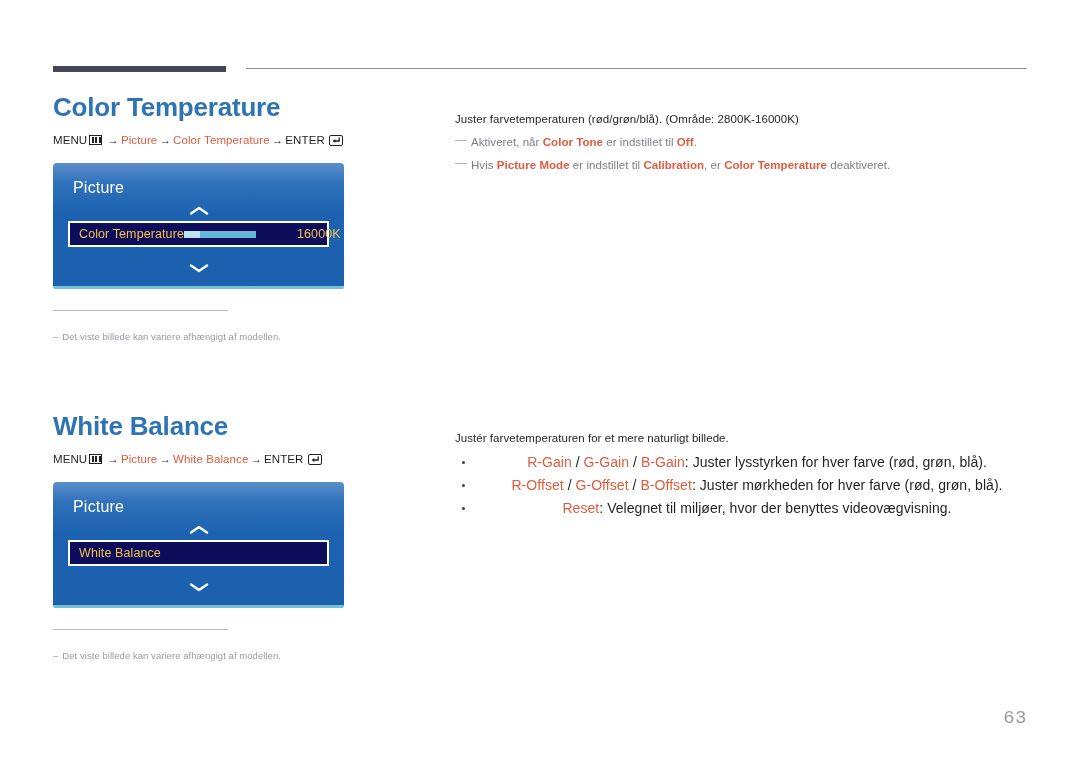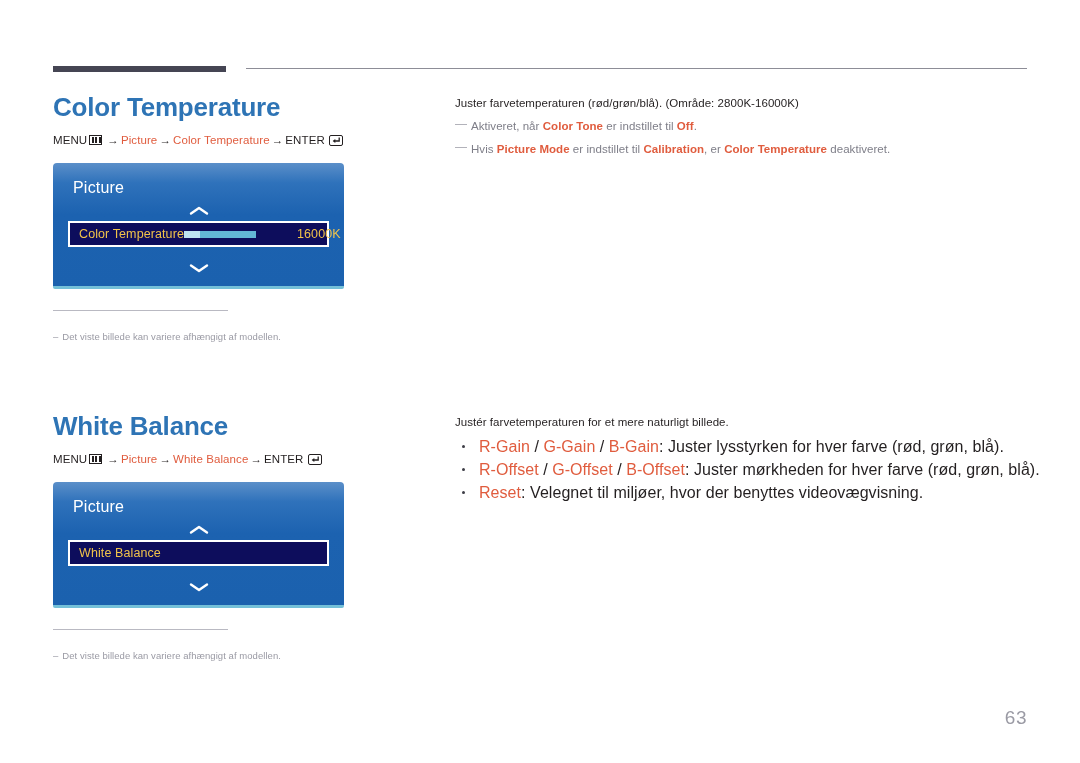--- a/index.html
+++ b/index.html
@@ -52,21 +52,21 @@
 
   .left-col {
     position: absolute;
     left: 53px;
     top: 0;
     width: 380px;
   }
   .right-col {
     position: absolute;
     left: 455px;
-    top: 4px;
+    top: 20px;
     width: 580px;
   }
 
   h1.section-title {
     margin: 0;
     font-size: 26px;
     line-height: 30px;
     font-weight: bold;
     color: #2e74b5;
     letter-spacing: -0.2px;
@@ -245,26 +245,27 @@
   .or-plain { color: #e05c3e; }
 
   ul.bullets {
     list-style: none;
     margin: 9px 0 0 0;
     padding: 0;
   }
   ul.bullets li {
     position: relative;
     padding-left: 24px;
-    font-size: 16px;
+    font-size: 14px;
     line-height: 15px;
     color: #231f20;
     margin-bottom: 8px;
     white-space: nowrap;
     letter-spacing: 0.05px;
+    text-align: center;
   }
   ul.bullets li .dot {
     position: absolute;
     left: 7px;
     top: 6px;
     width: 3px;
     height: 3px;
     border-radius: 50%;
     background: #3d3d46;
   }
@@ -273,20 +274,21 @@
   
   .page-number {
     position: absolute;
     left: 0;
     top: 707px;
     width: 1027px;
     text-align: right;
     font-size: 19px;
     color: #9a9aa4;
     letter-spacing: 0.5px;
+    font-family: Liberation Mono, monospace;
   }
 </style>
 </head>
 <body>
 
 <div class="header-rule">
   <div class="thick"></div>
   <div class="thin"></div>
 </div>
 

